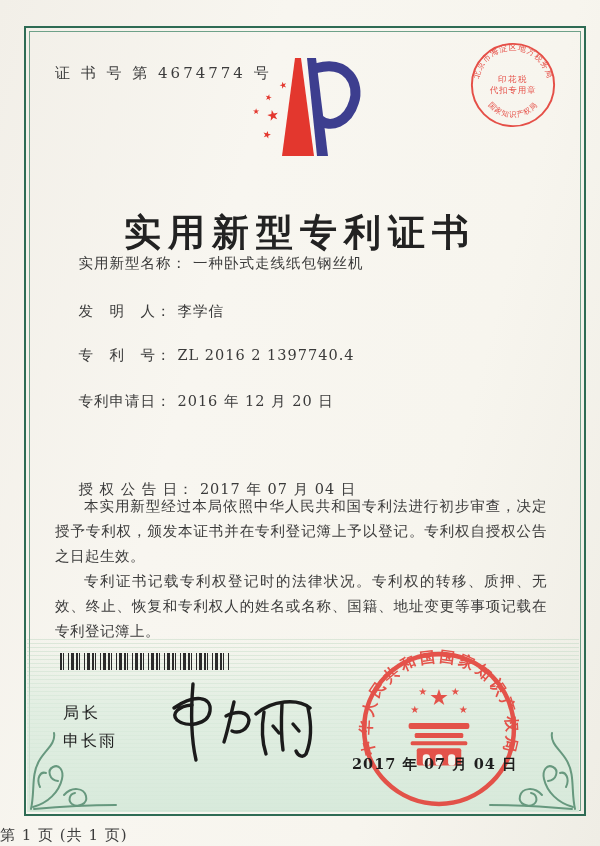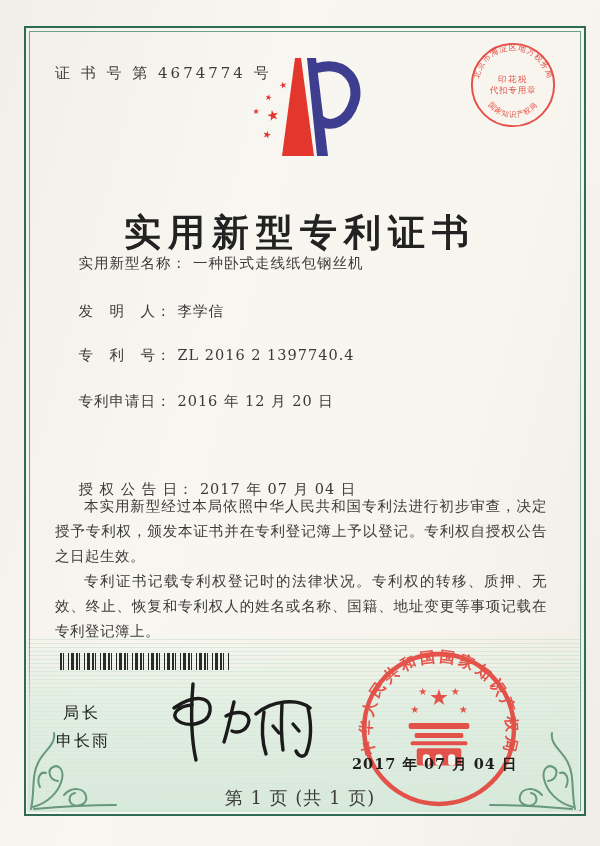--- a/index.html
+++ b/index.html
@@ -21,28 +21,28 @@
          color:#3a3a3a;white-space:pre-wrap;}
   .field .lbl{margin-right:6px;}
   .body-text{position:absolute;left:55px;top:494px;width:492px;font-size:14.5px;line-height:25px;
              color:#3b3b3b;text-align:justify;}
   .body-text p{margin:0;text-indent:2em;letter-spacing:.5px;}
   .barcode{position:absolute;left:60px;top:653px;width:170px;height:17px;
       background:repeating-linear-gradient(90deg,#2b2b2b 0 2px,transparent 2px 3px,#2b2b2b 3px 4px,
         transparent 4px 8px,#2b2b2b 8px 9px,transparent 9px 11px,#2b2b2b 11px 14px,transparent 14px 16px);}
   .officer-title{position:absolute;left:63px;top:703px;font-size:16px;letter-spacing:3px;color:#222;
       font-family:Liberation Serif, serif;}
-  .officer-name{position:absolute;left:56px;top:731px;font-size:16px;letter-spacing:2px;color:#222;
+  .officer-name{position:absolute;left:63px;top:731px;font-size:16px;letter-spacing:2px;color:#222;
       font-family:"DejaVu Sans","Liberation Sans",sans-serif;}
   .signature{position:absolute;left:160px;top:678px;width:165px;height:86px;}
   .tax-stamp{position:absolute;left:468px;top:40px;width:90px;height:90px;opacity:.92;}
   .office-seal{position:absolute;left:356px;top:646px;width:166px;height:166px;opacity:.9;}
   .seal-date{position:absolute;left:352px;top:755px;width:190px;font-size:14.5px;font-weight:bold;
              letter-spacing:1px;color:#1e1e1e;}
-  .footer{position:absolute;left:0;top:786px;width:100%;text-align:center;font-size:18px;
+  .footer{position:absolute;left:0;top:826px;width:100%;text-align:left;font-size:15px;
           letter-spacing:1px;color:#3c3c3c;}
   .logo{position:absolute;left:238px;top:56px;width:124px;height:104px;}
   .flourish{position:absolute;width:92px;height:84px;}
   .flourish.bl{left:26px;top:729px;}
   .flourish.br{left:488px;top:729px;transform:scaleX(-1);}
 </style>
 </head>
 <body>
 
 <div class="page">

